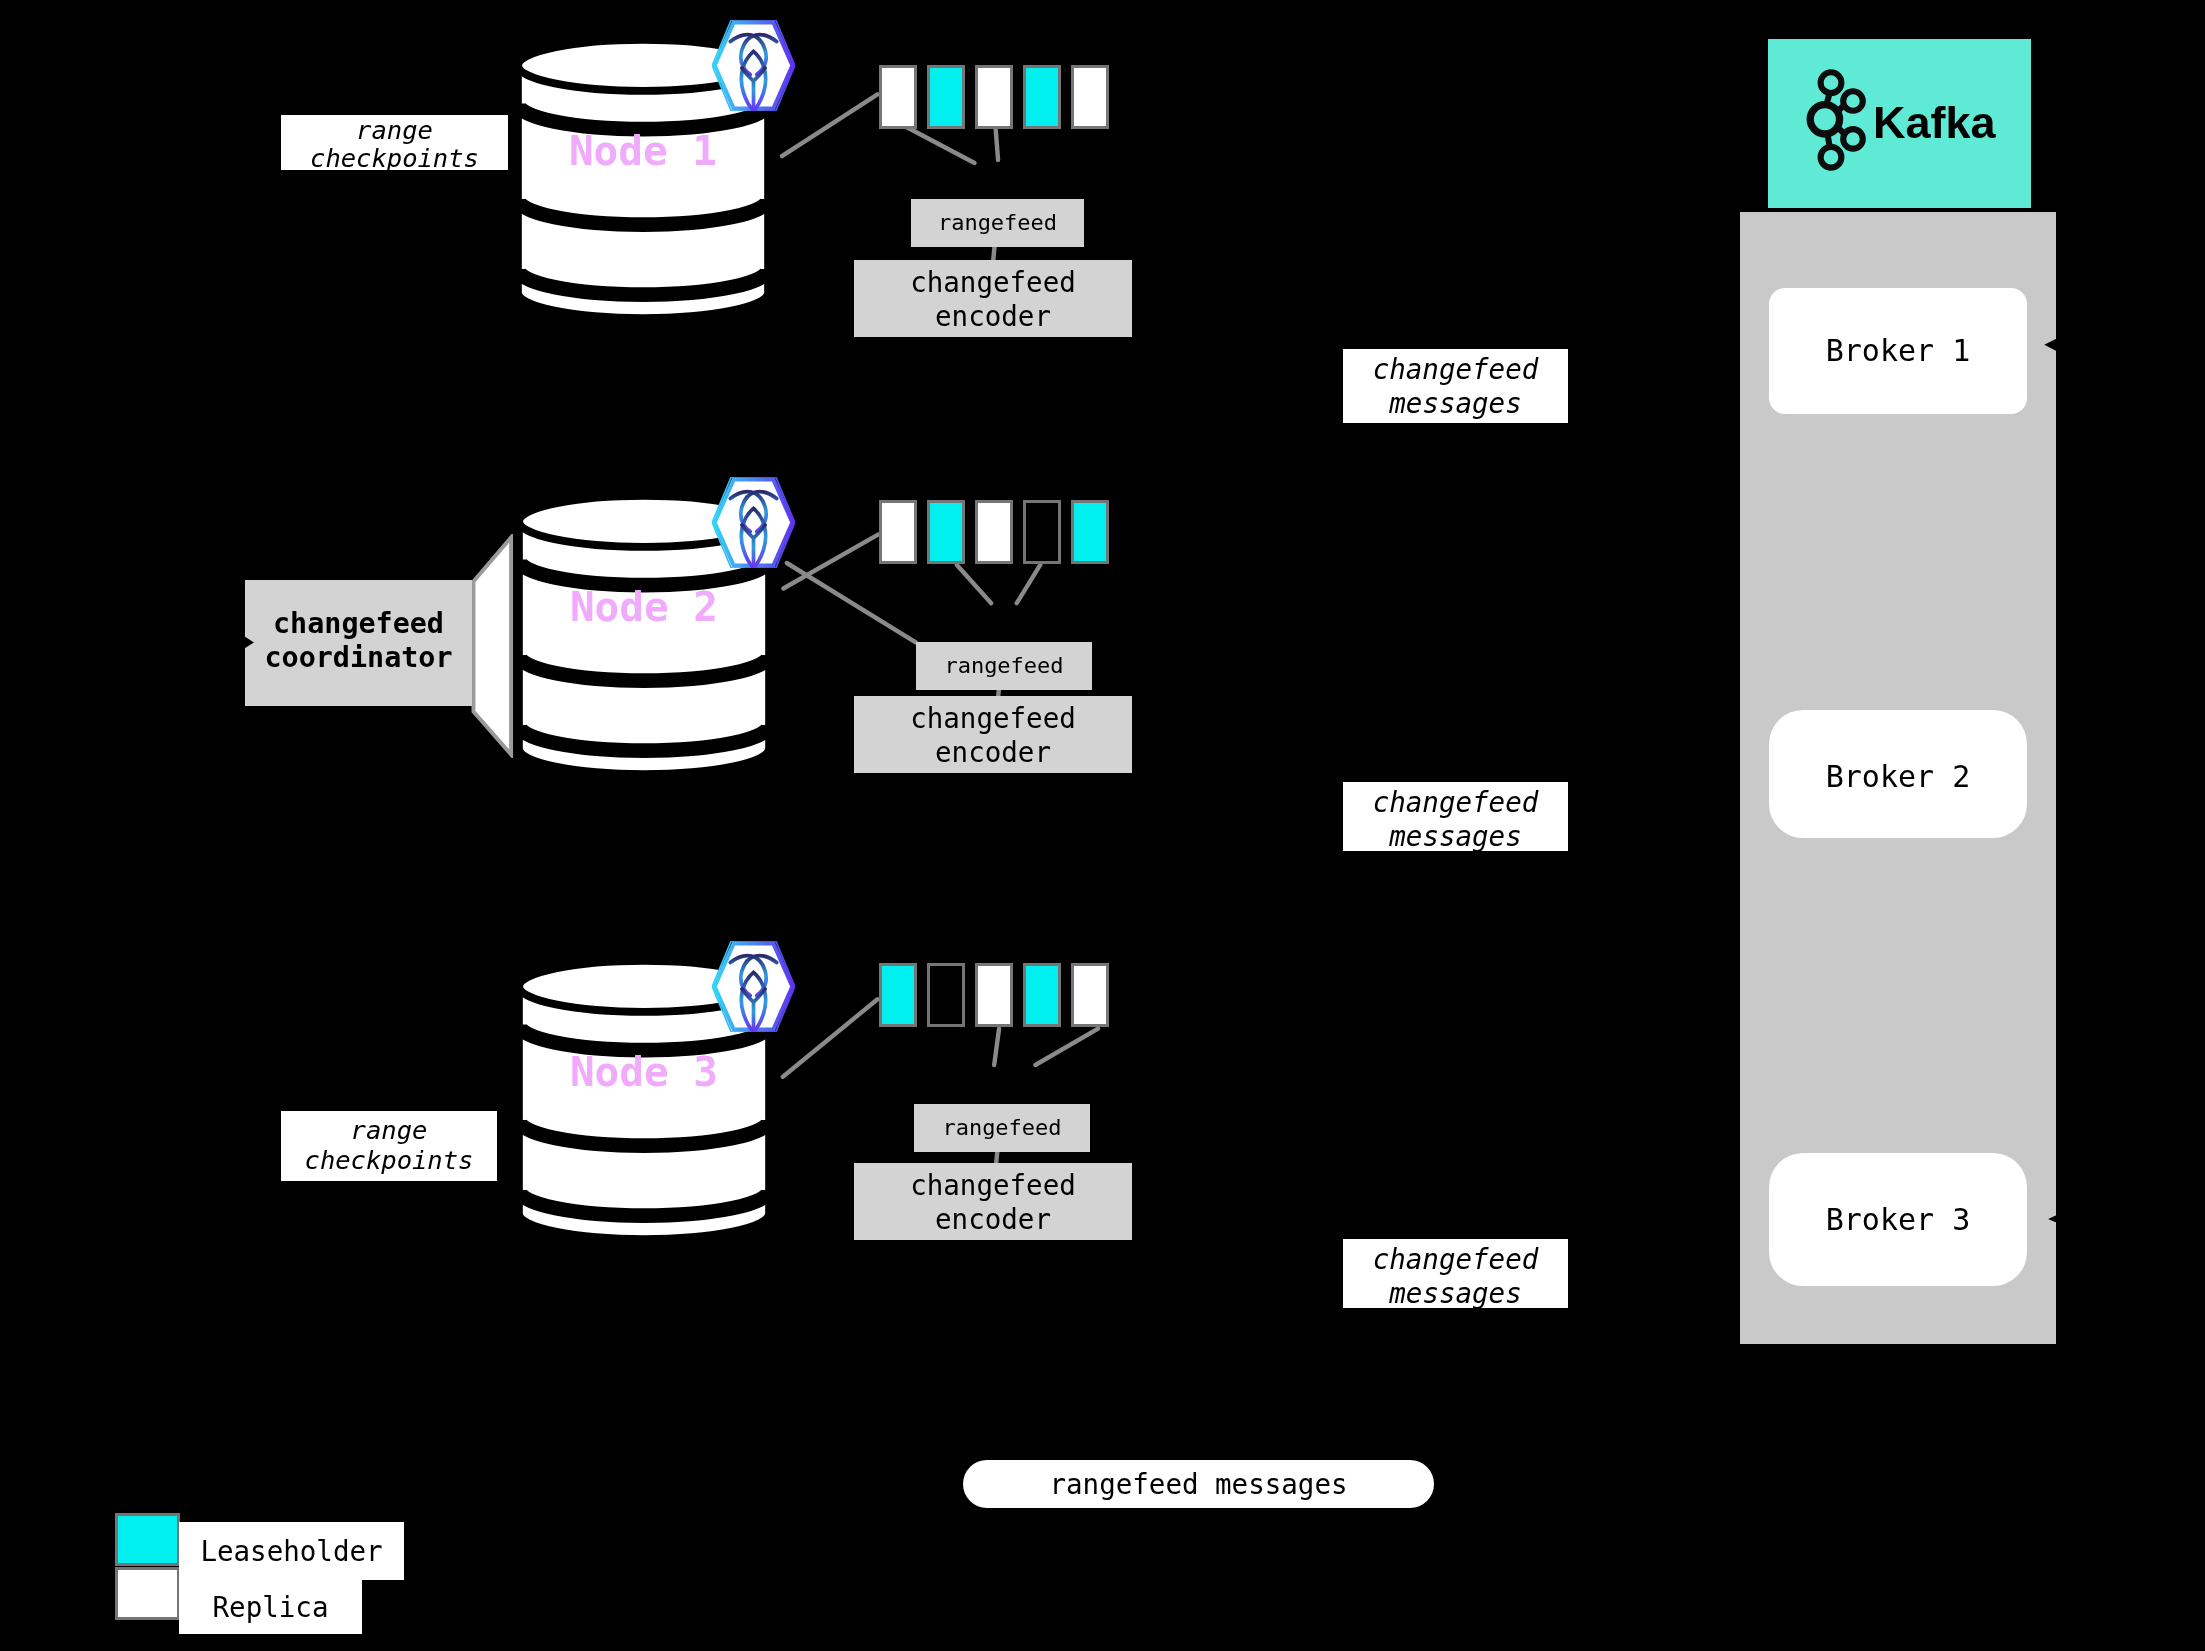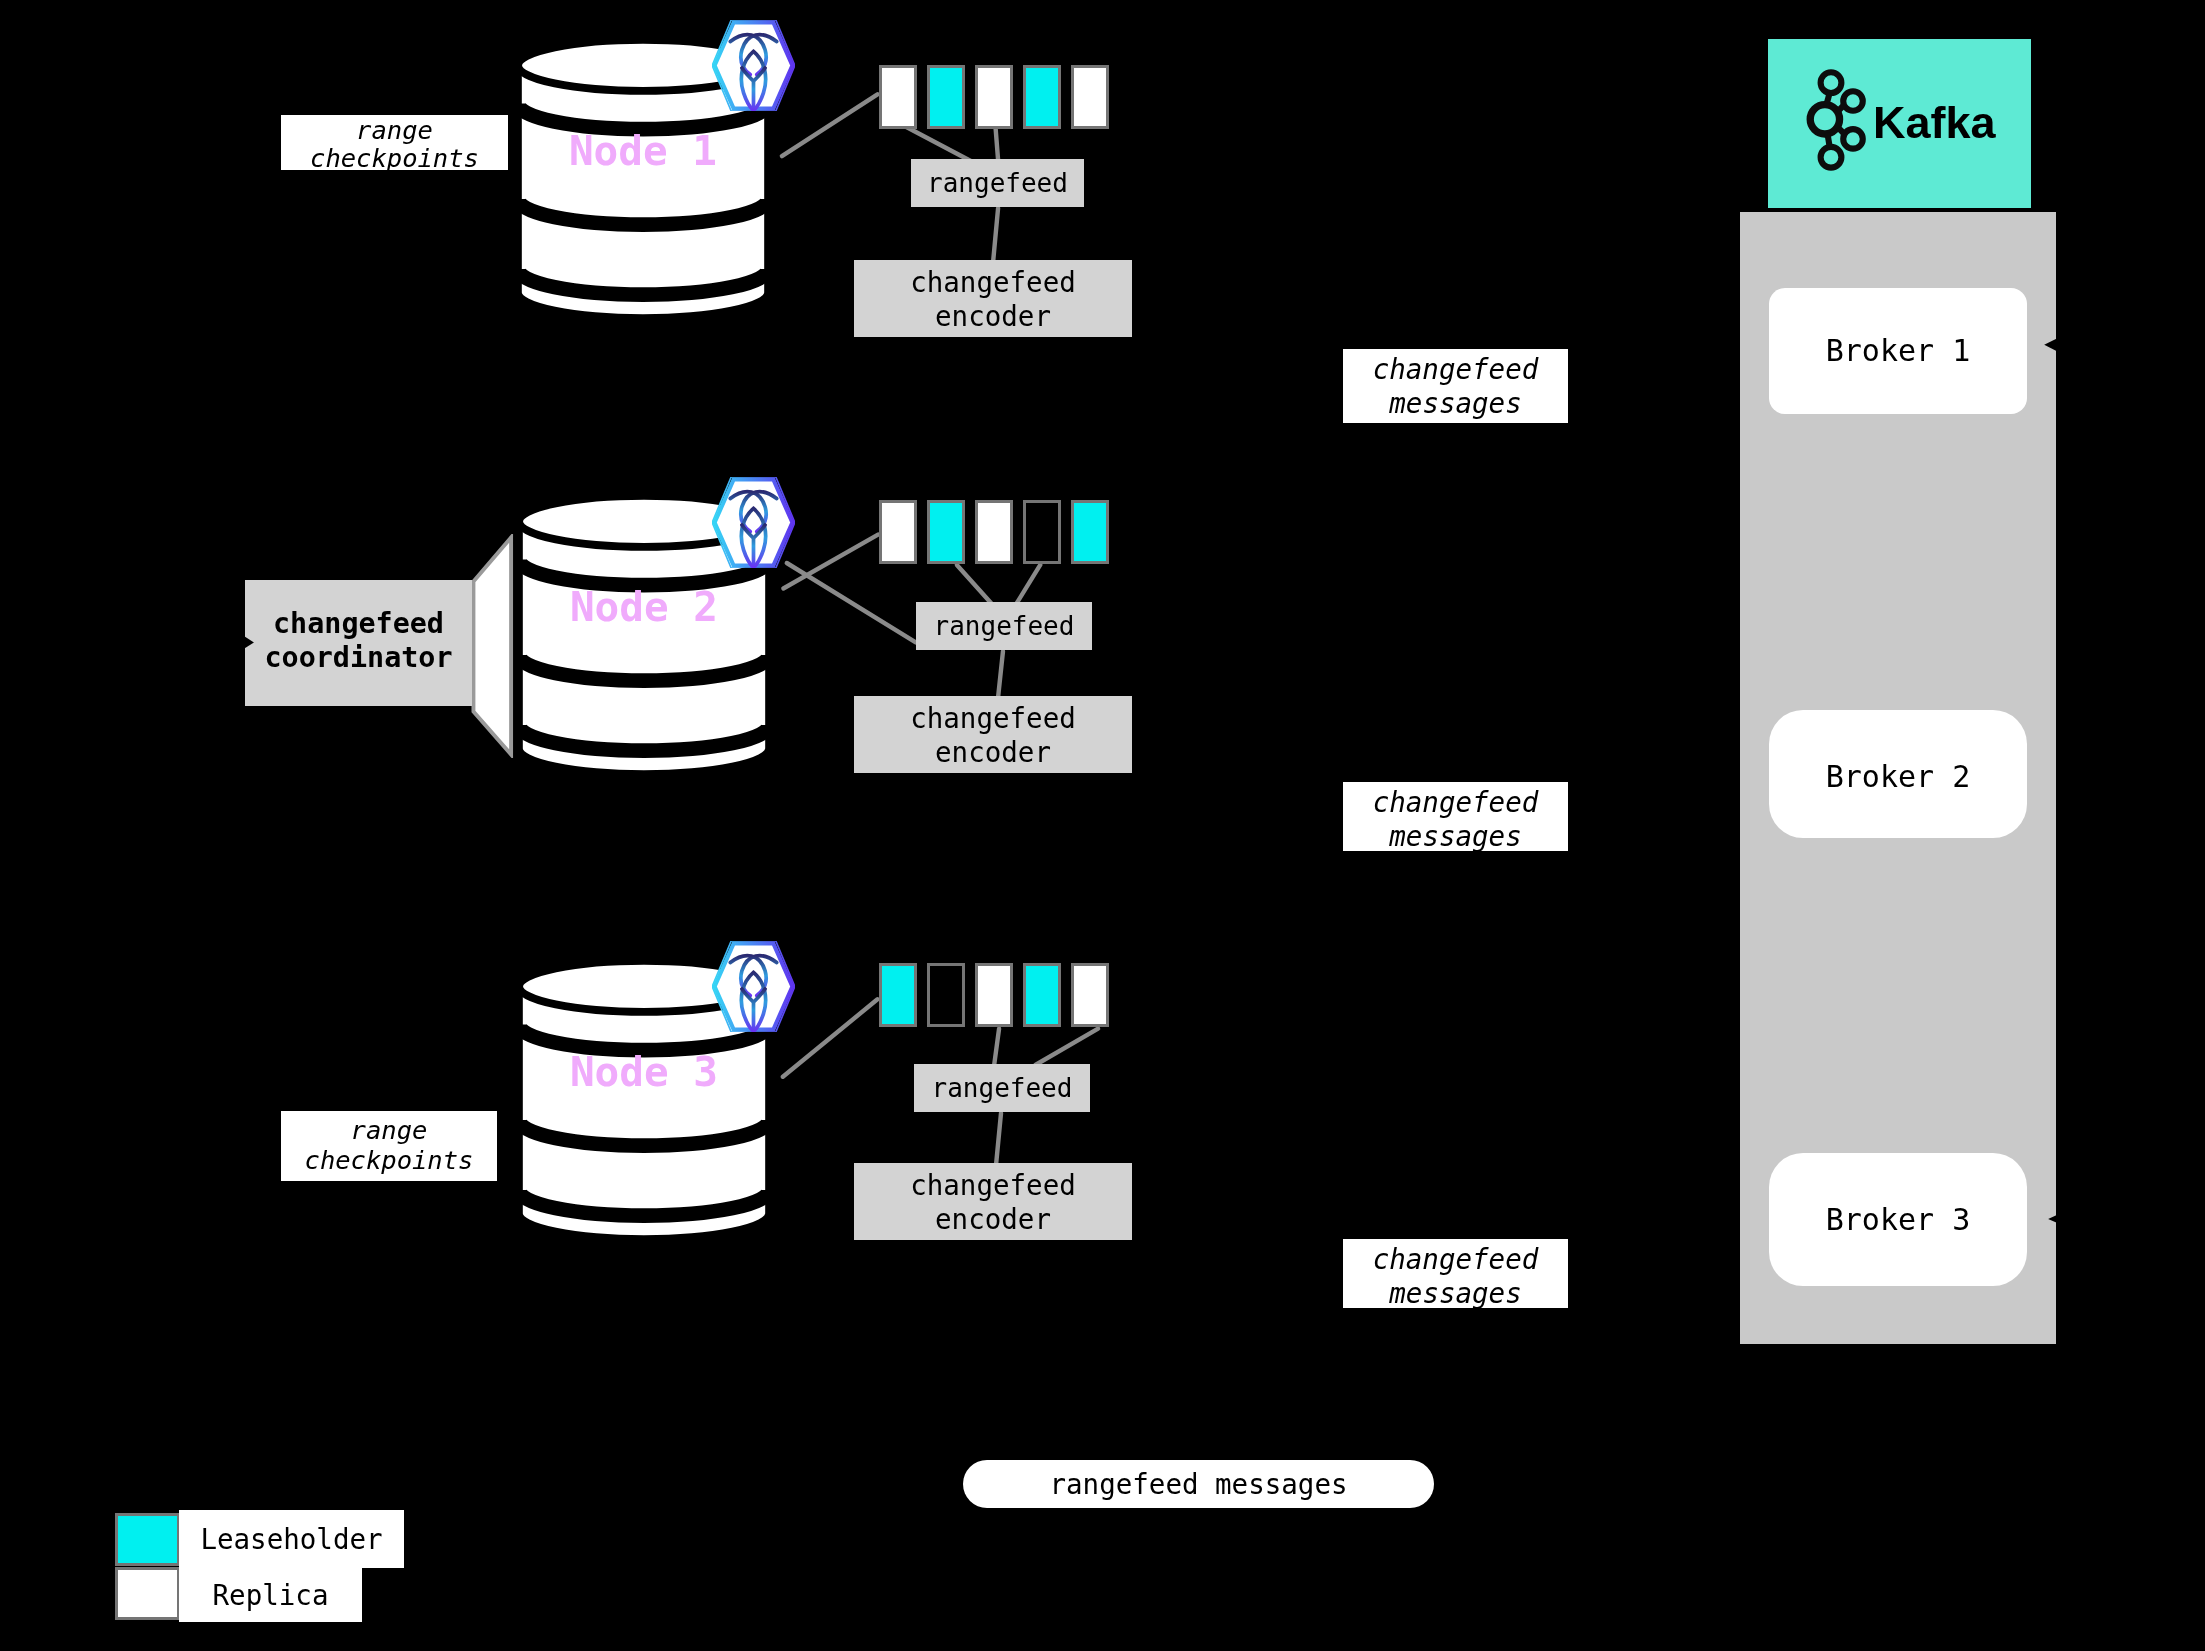--- a/index.html
+++ b/index.html
@@ -12,21 +12,21 @@
   .whitebox{position:absolute;background:#fff;color:#000;text-align:center;
             font-family:"DejaVu Sans Mono", monospace;font-style:italic;}
   .graybox{position:absolute;background:#d3d3d3;color:#000;text-align:center;
            font-family:"DejaVu Sans Mono", monospace;}
   .two-line{font-size:26.5px;line-height:32px;padding-top:3.9px;box-sizing:border-box;}
   .clip{overflow:hidden;}
 
   .node-label{position:absolute;width:260px;text-align:center;color:#f0abfc;
               font-weight:bold;font-size:41px;z-index:5;}
 
-  .rangefeed{font-size:26px;line-height:48px;z-index:4;}
+  .rangefeed{font-size:22px;line-height:48px;z-index:4;margin-top:40px;}
   .encoder{font-size:27.5px;line-height:34px;padding-top:4.9px;box-sizing:border-box;z-index:4;}
   .messages{font-size:27.5px;line-height:34px;padding-top:2.5px;box-sizing:border-box;z-index:4;}
 
   .coordinator{background:#d3d3d3;font-weight:bold;font-size:28.4px;line-height:34px;
                padding-top:27px;box-sizing:border-box;z-index:4;text-align:center;}
 
   
   .range-square{position:absolute;width:38px;height:64px;border:3.9px solid #757575;
                 box-sizing:border-box;background:#fff;z-index:4;}
   .range-square[data-type="leaseholder"]{background:#00f0f0;}
@@ -42,21 +42,21 @@
           color:#000;font-size:30px;text-align:center;z-index:4;}
 
   
   .resolved{position:absolute;left:963px;top:1460px;width:471px;height:48px;background:#fff;
             border-radius:24px;color:#000;font-size:27.5px;line-height:48px;text-align:center;z-index:4;}
 
   
   .swatch{position:absolute;width:65px;height:53px;border:3.9px solid #757575;box-sizing:border-box;z-index:4;}
   .swatch[data-type="leaseholder"]{background:#00f0f0;}
   .swatch[data-type="replica"]{background:#ffffff;}
-  .legend-label{position:absolute;background:#fff;color:#000;font-size:27.5px;text-align:center;z-index:4;}
+  .legend-label{position:absolute;background:#fff;color:#000;font-size:27.5px;text-align:center;z-index:4;margin-top:12px;}
 
   .z2{z-index:2;} .z6{z-index:6;}
 </style>
 </head>
 <body>
 
 <div id="stage">
 
   <svg class="abs" style="left:0;top:0;z-index:3" width="2205" height="1652" viewBox="0 0 4498 3369">
     <g stroke="#8a8a8a" stroke-width="9" stroke-linecap="round">

